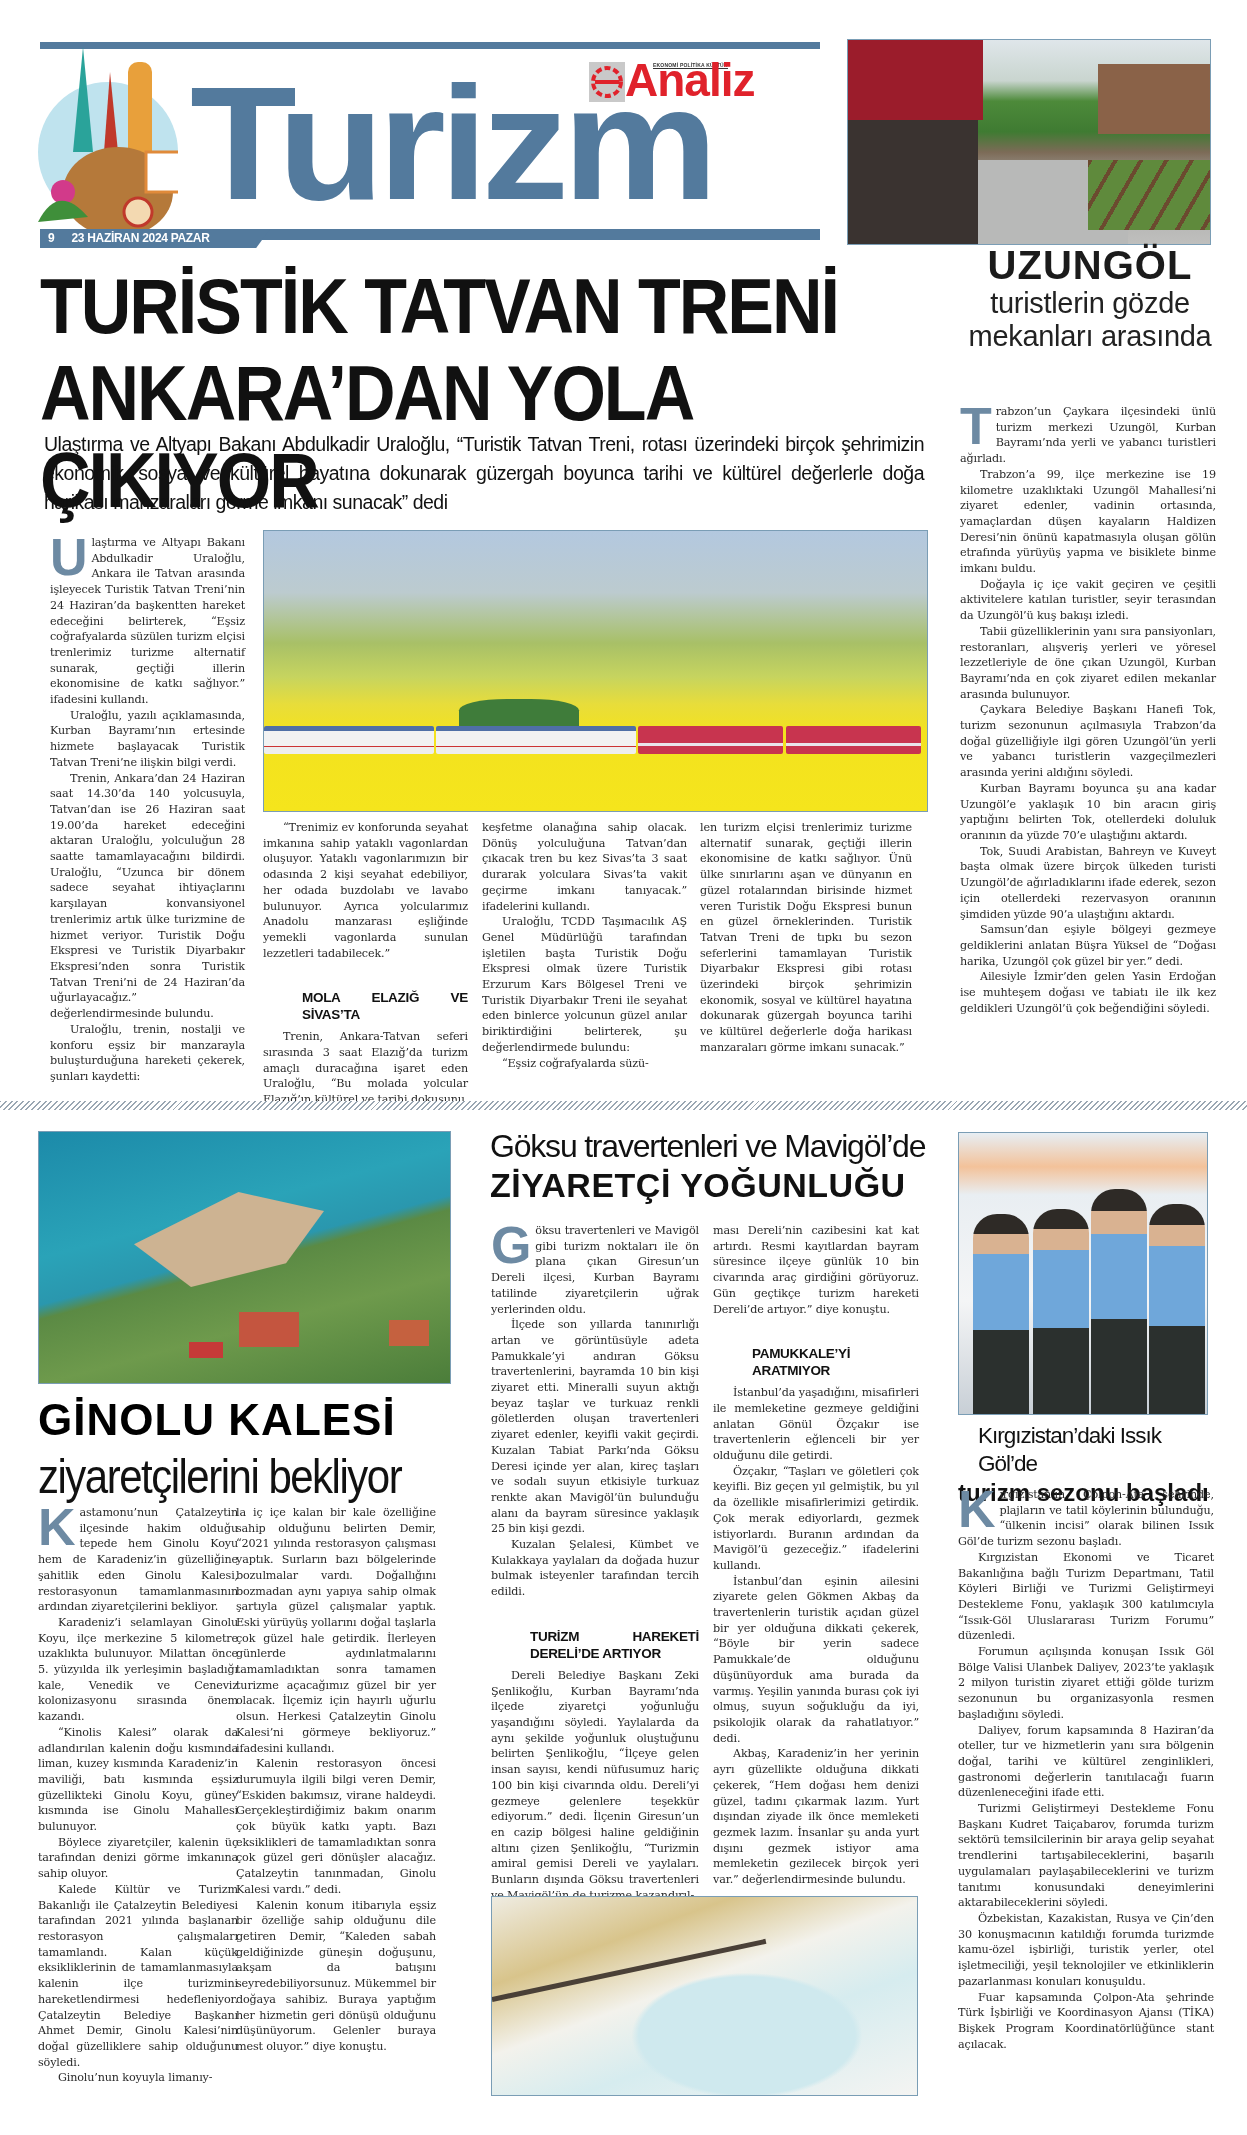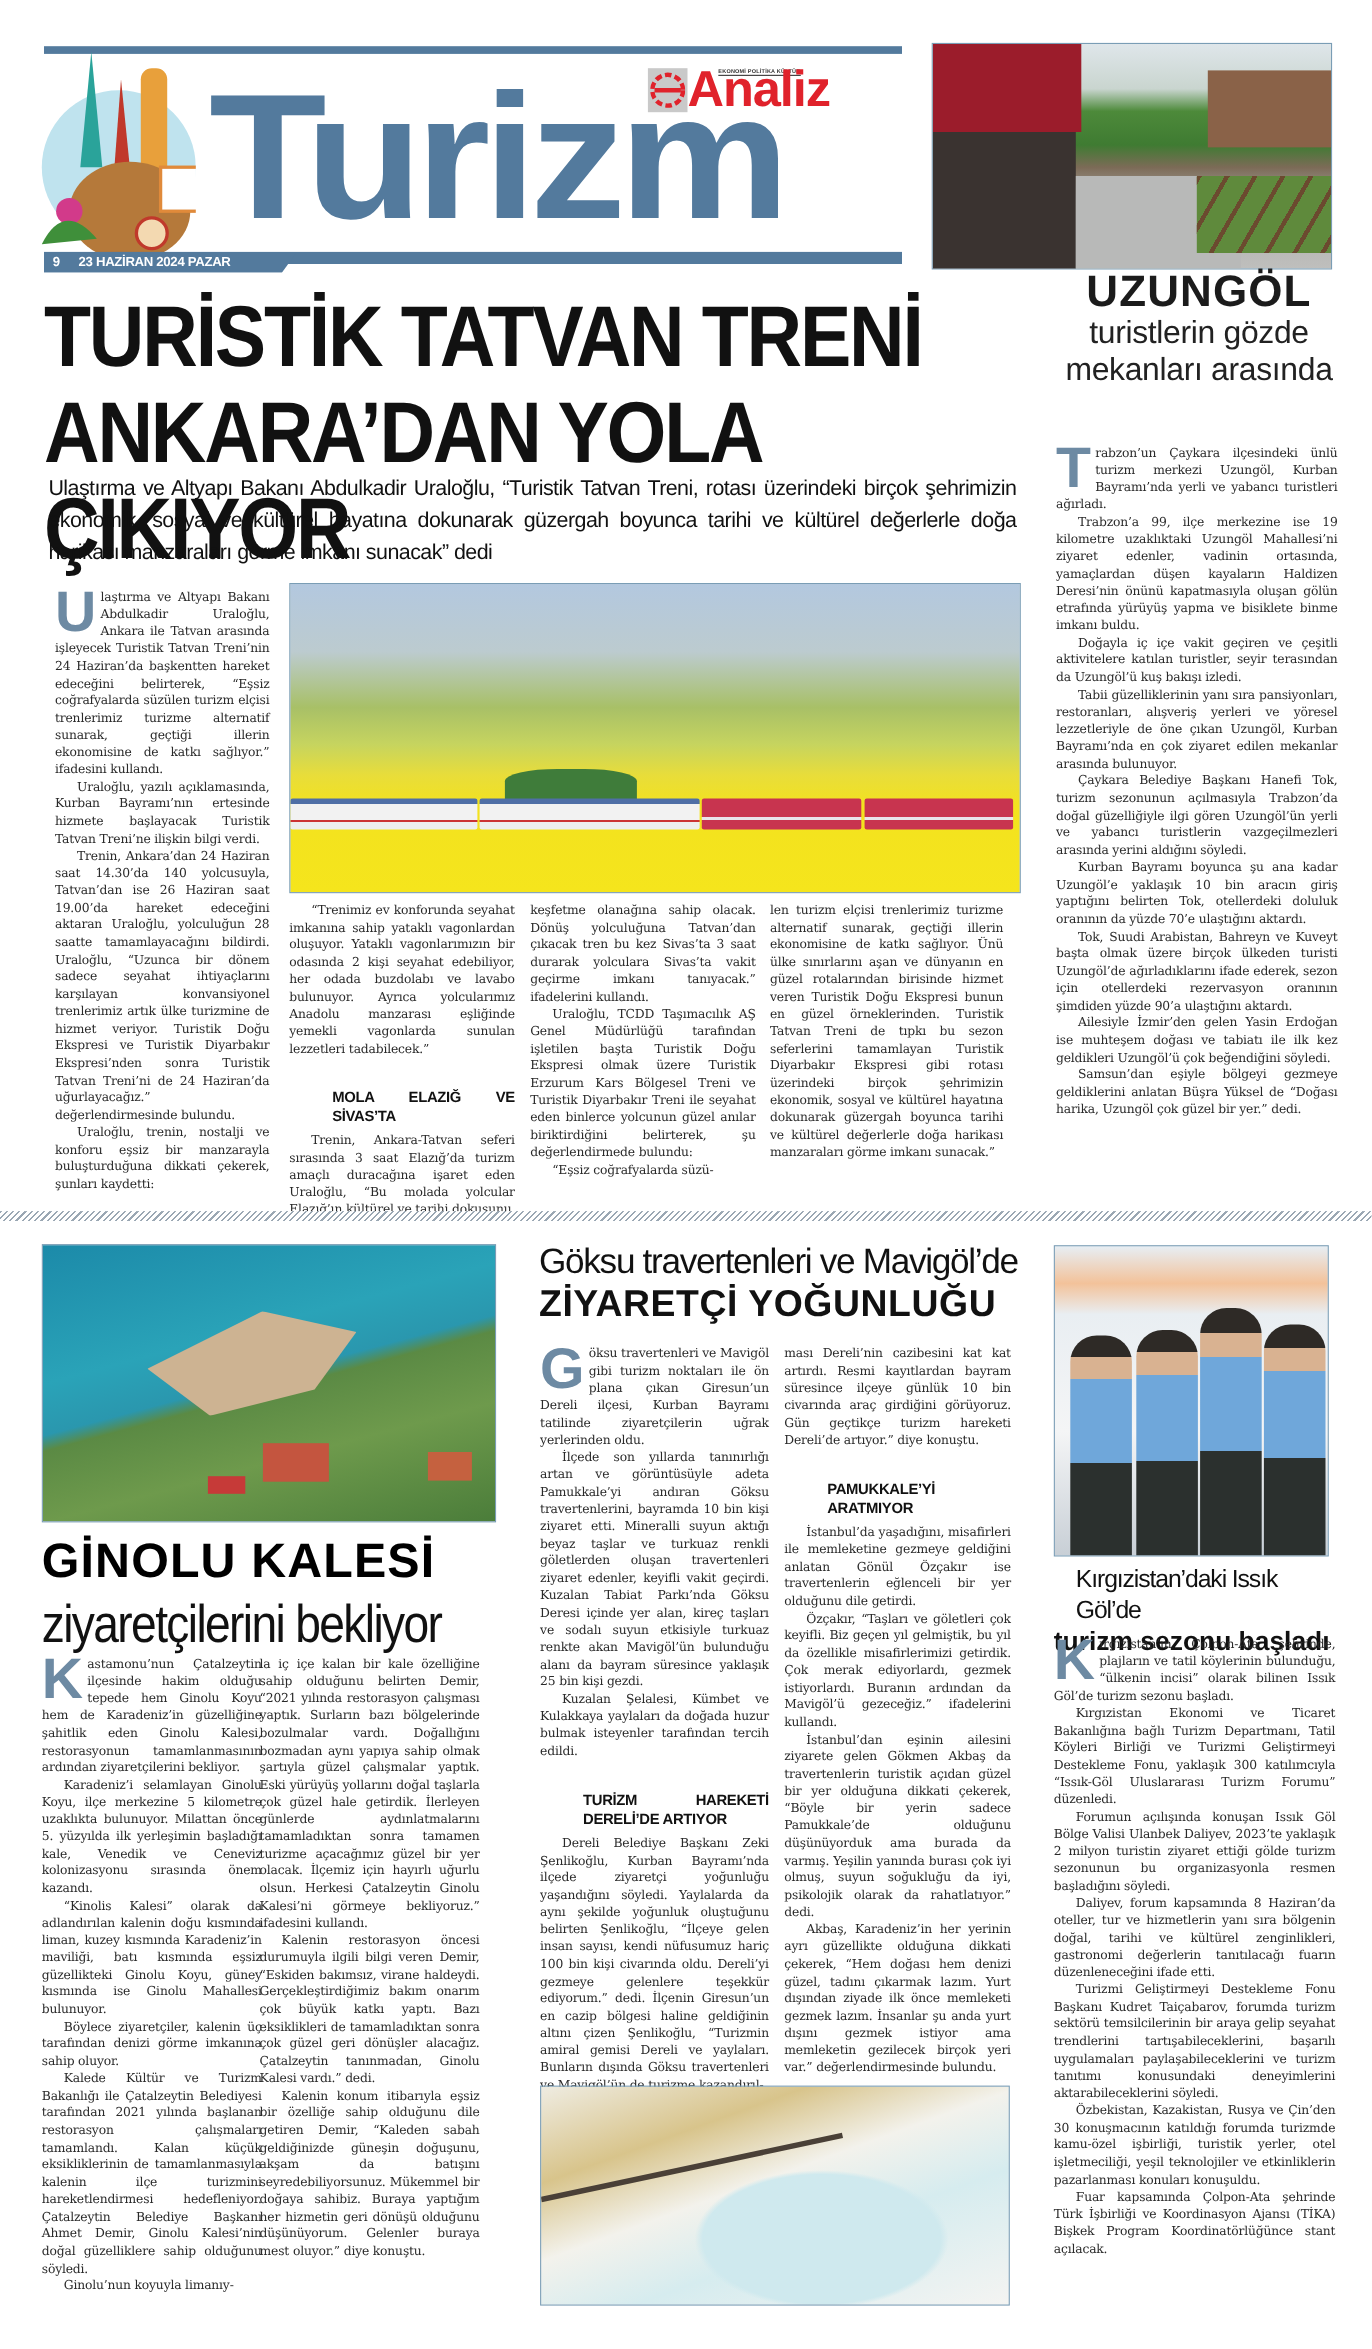--- a/index.html
+++ b/index.html
@@ -163,21 +163,21 @@
 <div class="abs hl-main">
   <span>TURİSTİK TATVAN TRENİ</span>
   <span>ANKARA’DAN YOLA ÇIKIYOR</span>
 </div>
 <div class="abs deck">Ulaştırma ve Altyapı Bakanı Abdulkadir Uraloğlu, “Turistik Tatvan Treni, rotası üzerindeki birçok şehrimizin ekonomik, sosyal ve kültürel hayatına dokunarak güzergah boyunca tarihi ve kültürel değerlerle doğa harikası manzaraları görme imkanı sunacak” dedi</div>
 
 <div class="abs col c-uz1">
   <p class="first"><span class="dropcap">U</span><span>laştırma ve Altyapı Bakanı Abdulkadir Uraloğlu, Ankara ile Tatvan arasında işleyecek Turistik Tatvan Treni’nin 24 Haziran’da başkentten hareket edeceğini belirterek, “Eşsiz coğrafyalarda süzülen turizm elçisi trenlerimiz turizme alternatif sunarak, geçtiği illerin ekonomisine de katkı sağlıyor.” ifadesini kullandı.</span></p>
   <p>Uraloğlu, yazılı açıklamasında, Kurban Bayramı’nın ertesinde hizmete başlayacak Turistik Tatvan Treni’ne ilişkin bilgi verdi.</p>
   <p>Trenin, Ankara’dan 24 Haziran saat 14.30’da 140 yolcusuyla, Tatvan’dan ise 26 Haziran saat 19.00’da hareket edeceğini aktaran Uraloğlu, yolculuğun 28 saatte tamamlayacağını bildirdi. Uraloğlu, “Uzunca bir dönem sadece seyahat ihtiyaçlarını karşılayan konvansiyonel trenlerimiz artık ülke turizmine de hizmet veriyor. Turistik Doğu Ekspresi ve Turistik Diyarbakır Ekspresi’nden sonra Turistik Tatvan Treni’ni de 24 Haziran’da uğurlayacağız.” değerlendirmesinde bulundu.</p>
-  <p>Uraloğlu, trenin, nostalji ve konforu eşsiz bir manzarayla buluşturduğuna dikkati çekerek, şunları kaydetti:</p>
+  <p>Uraloğlu, trenin, nostalji ve konforu eşsiz bir manzarayla buluşturduğuna hareketi çekerek, şunları kaydetti:</p>
 </div>
 
 <div class="abs photo ph-train">
   <div class="trees"></div>
   <div class="car c1"></div>
     <div class="car c2"></div>
     <div class="car c3"></div>
     <div class="car c4"></div>
 </div>
 
@@ -200,22 +200,22 @@
   <div class="small">turistlerin gözde mekanları arasında</div>
 </div>
 <div class="abs col c-uz">
   <p class="first"><span class="dropcap">T</span><span>rabzon’un Çaykara ilçesindeki ünlü turizm merkezi Uzungöl, Kurban Bayramı’nda yerli ve yabancı turistleri ağırladı.</span></p>
   <p>Trabzon’a 99, ilçe merkezine ise 19 kilometre uzaklıktaki Uzungöl Mahallesi’ni ziyaret edenler, vadinin ortasında, yamaçlardan düşen kayaların Haldizen Deresi’nin önünü kapatmasıyla oluşan gölün etrafında yürüyüş yapma ve bisiklete binme imkanı buldu.</p>
   <p>Doğayla iç içe vakit geçiren ve çeşitli aktivitelere katılan turistler, seyir terasından da Uzungöl’ü kuş bakışı izledi.</p>
   <p>Tabii güzelliklerinin yanı sıra pansiyonları, restoranları, alışveriş yerleri ve yöresel lezzetleriyle de öne çıkan Uzungöl, Kurban Bayramı’nda en çok ziyaret edilen mekanlar arasında bulunuyor.</p>
   <p>Çaykara Belediye Başkanı Hanefi Tok, turizm sezonunun açılmasıyla Trabzon’da doğal güzelliğiyle ilgi gören Uzungöl’ün yerli ve yabancı turistlerin vazgeçilmezleri arasında yerini aldığını söyledi.</p>
   <p>Kurban Bayramı boyunca şu ana kadar Uzungöl’e yaklaşık 10 bin aracın giriş yaptığını belirten Tok, otellerdeki doluluk oranının da yüzde 70’e ulaştığını aktardı.</p>
   <p>Tok, Suudi Arabistan, Bahreyn ve Kuveyt başta olmak üzere birçok ülkeden turisti Uzungöl’de ağırladıklarını ifade ederek, sezon için otellerdeki rezervasyon oranının şimdiden yüzde 90’a ulaştığını aktardı.</p>
+  <p>Samsun’dan eşiyle bölgeyi gezmeye geldiklerini anlatan Büşra Yüksel de “Doğası harika, Uzungöl çok güzel bir yer.” dedi.</p>
   <p>Ailesiyle İzmir’den gelen Yasin Erdoğan ise muhteşem doğası ve tabiatı ile ilk kez geldikleri Uzungöl’ü çok beğendiğini söyledi.</p>
-  <p>Samsun’dan eşiyle bölgeyi gezmeye geldiklerini anlatan Büşra Yüksel de “Doğası harika, Uzungöl çok güzel bir yer.” dedi.</p>
 </div>
 
 <div class="abs hatch"></div>
 
 <div class="abs photo ph-kale">
   <div class="castle"></div>
     <div class="roof1"></div>
     <div class="roof2"></div>
     <div class="roof3"></div>
 </div>

